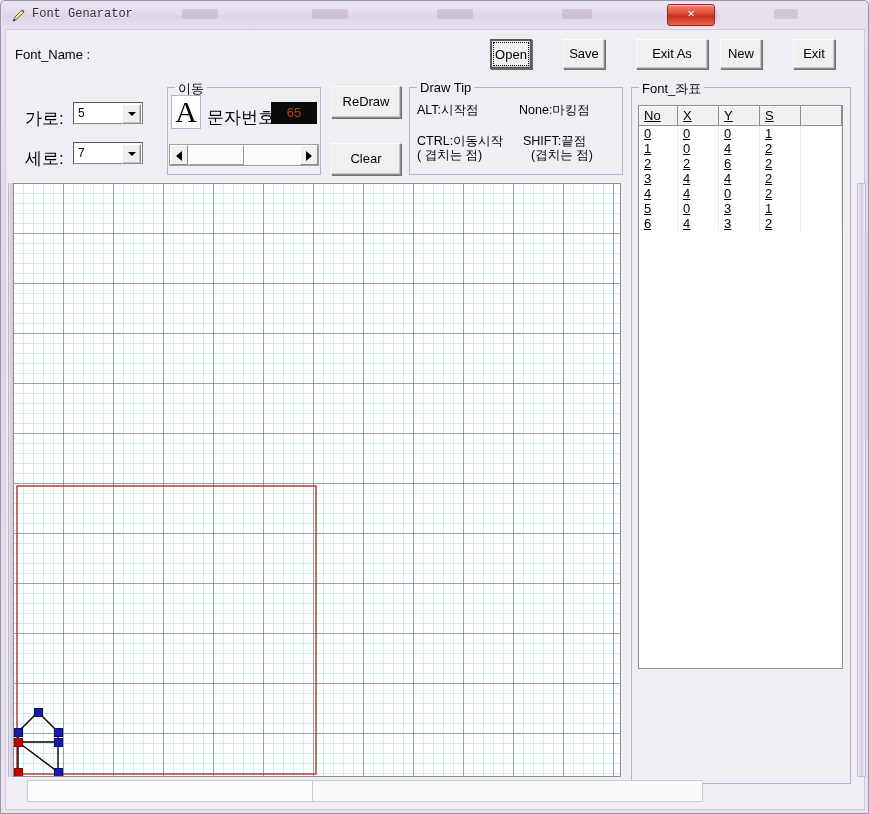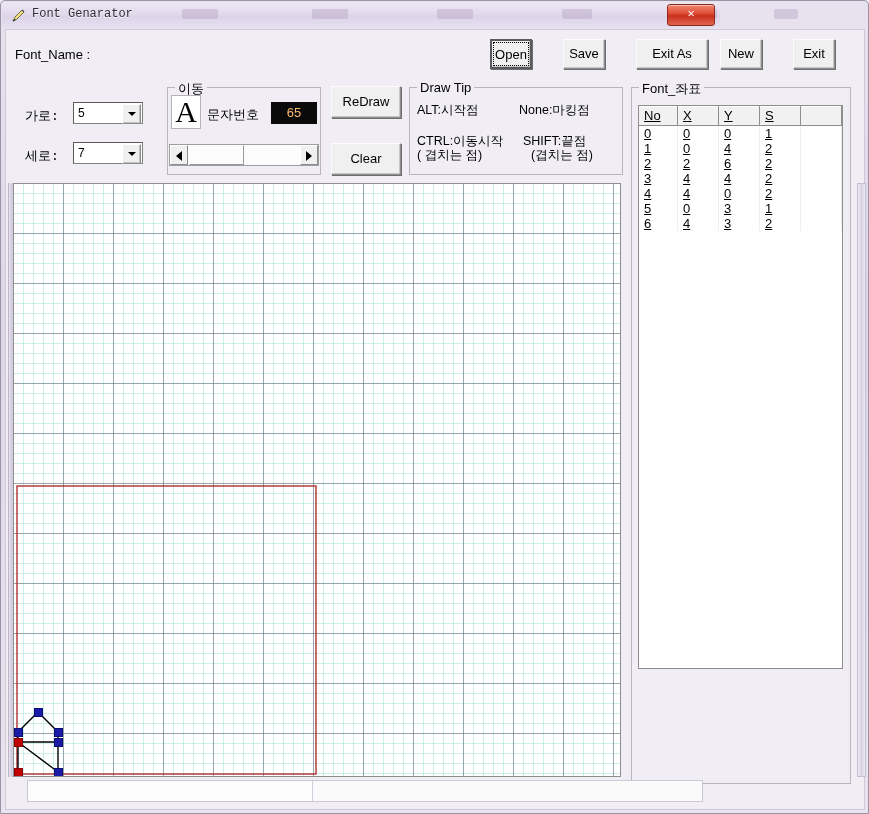--- a/index.html
+++ b/index.html
@@ -75,21 +75,21 @@
   .group{
     position:absolute;box-sizing:border-box;
     border:1px solid #b8b4c2;
     background:transparent;
   }
   .group > .gtitle{
     position:absolute;top:-8px;left:7px;
     background:#f0eef4;padding:0 3px;font-size:13px;color:#000;
     white-space:nowrap;
   }
-  .klabel{position:absolute;font-size:13px;white-space:nowrap;font-family:Liberation Mono, monospace;}
+  .klabel{position:absolute;font-size:17px;white-space:nowrap;}
   
   .combo{
     position:absolute;box-sizing:border-box;height:22px;width:70px;
     background:#fff;border:1px solid #7f7f7f;border-top-color:#5a5a5a;border-left-color:#5a5a5a;
     font-size:12px;padding:3px 0 0 4px;cursor:pointer;
   }
   .combo .arrowbox{
     position:absolute;right:1px;top:1px;width:17px;height:18px;
     background:#f1f0f0;border:1px solid #8d8d8d;border-top-color:#fff;border-left-color:#fff;
     box-shadow:inset -1px -1px 0 #c2c2c2;
@@ -101,21 +101,21 @@
   }
   
   .a-preview{
     position:absolute;left:170px;top:94px;width:30px;height:34px;
     background:#fff;border:1px solid #b5b1bf;box-sizing:border-box;
     font-family:"Liberation Serif",serif;font-size:30px;line-height:32px;text-align:center;
     color:#000;
   }
   .num-display{
     position:absolute;left:270px;top:101px;width:46px;height:22px;
-    background:#0a0a0a;color:#fdba74;
+    background:#0a0a0a;color:#c2410c;
     font-size:13px;text-align:center;line-height:21px;
     box-sizing:border-box;
   }
   
   .hscroll{
     position:absolute;left:168px;top:143px;width:150px;height:22px;
     background:#fcfcfc;border:1px solid #9e9e9e;box-sizing:border-box;
   }
   .hscroll .sbtn{
     position:absolute;top:0;width:18px;height:20px;background:#f1f0f0;

